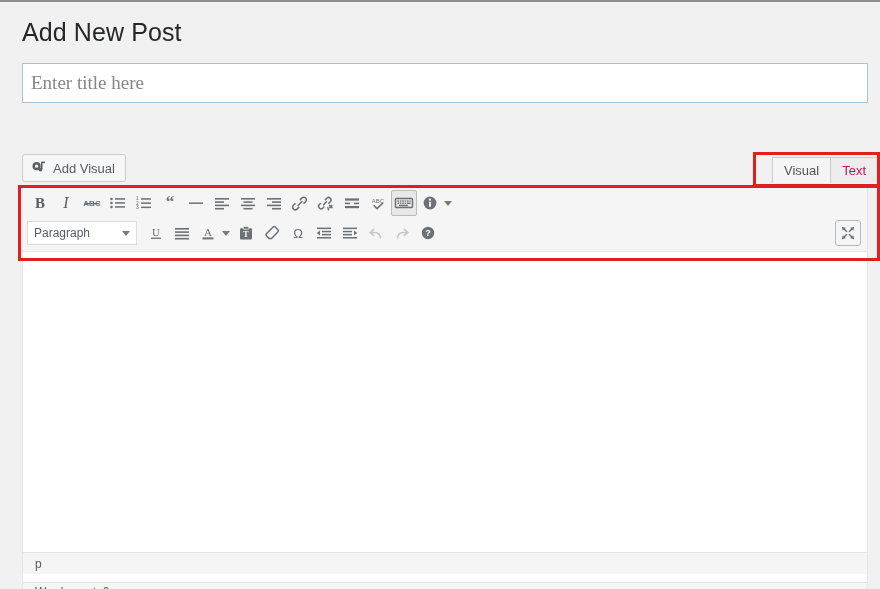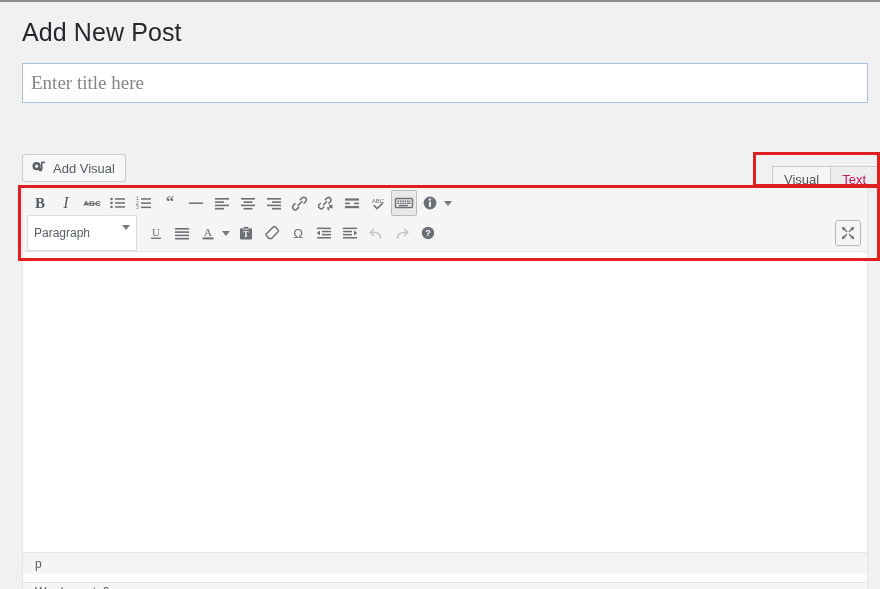--- a/index.html
+++ b/index.html
@@ -42,21 +42,21 @@
     height: 28px; padding: 0 10px 0 8px;
     background: #f7f7f7;
     border: 1px solid #cccccc;
     border-radius: 3px;
     font-size: 13px; color: #555d66;
     cursor: pointer; white-space: nowrap;
   }
   .media-btn .ic { display: inline-flex; width: 16px; height: 16px; }
 
   
-  .tabs { position: absolute; right: 2px; top: 166px; display: flex; text-align: center; }
+  .tabs { position: absolute; right: 2px; top: 157px; display: flex; text-align: center; }
   .tab {
     height: 26px; padding: 0 11px;
     display: flex; align-items: center;
     font-size: 13px; color: #be185d;
     border: 1px solid #ccc;
     background: #ededed;
     border-bottom: none;
     cursor: pointer;
   }
   .tab.active { background: #f5f5f5; color: #555; border-color: #ccc; }
@@ -83,21 +83,21 @@
   }
   .tbtn.pressed { border-color: #bbb; background: #e8e8e8; }
   .tbtn.disabled { color: #c6c6c6; }
   .tbtn.bold { font-weight: 700; font-size: 15px; font-family: "Liberation Serif", serif; }
   .tbtn.italic { font-style: italic; font-size: 16px; font-family: "Liberation Serif", serif; }
   .caret {
     width: 0; height: 0; margin-left: 1px; margin-right: 3px;
     border-left: 4px solid transparent; border-right: 4px solid transparent;
     border-top: 5px solid #7a7a7a; cursor: pointer; flex: 0 0 auto;
   }
-  .sel-wrap { position: relative; width: 110px; height: 36px; margin-right: 6px; flex: 0 0 auto; }
+  .sel-wrap { position: relative; width: 110px; height: 24px; margin-right: 6px; flex: 0 0 auto; }
   .sel {
     width: 100%; height: 100%;
     border: 1px solid #ddd; background: #fff;
     font-size: 12px; color: #555d66;
     padding: 0 18px 0 6px;
     font-family: "Liberation Sans", sans-serif;
     appearance: none; -webkit-appearance: none;
     cursor: pointer; outline: none;
   }
   .sel-caret {

